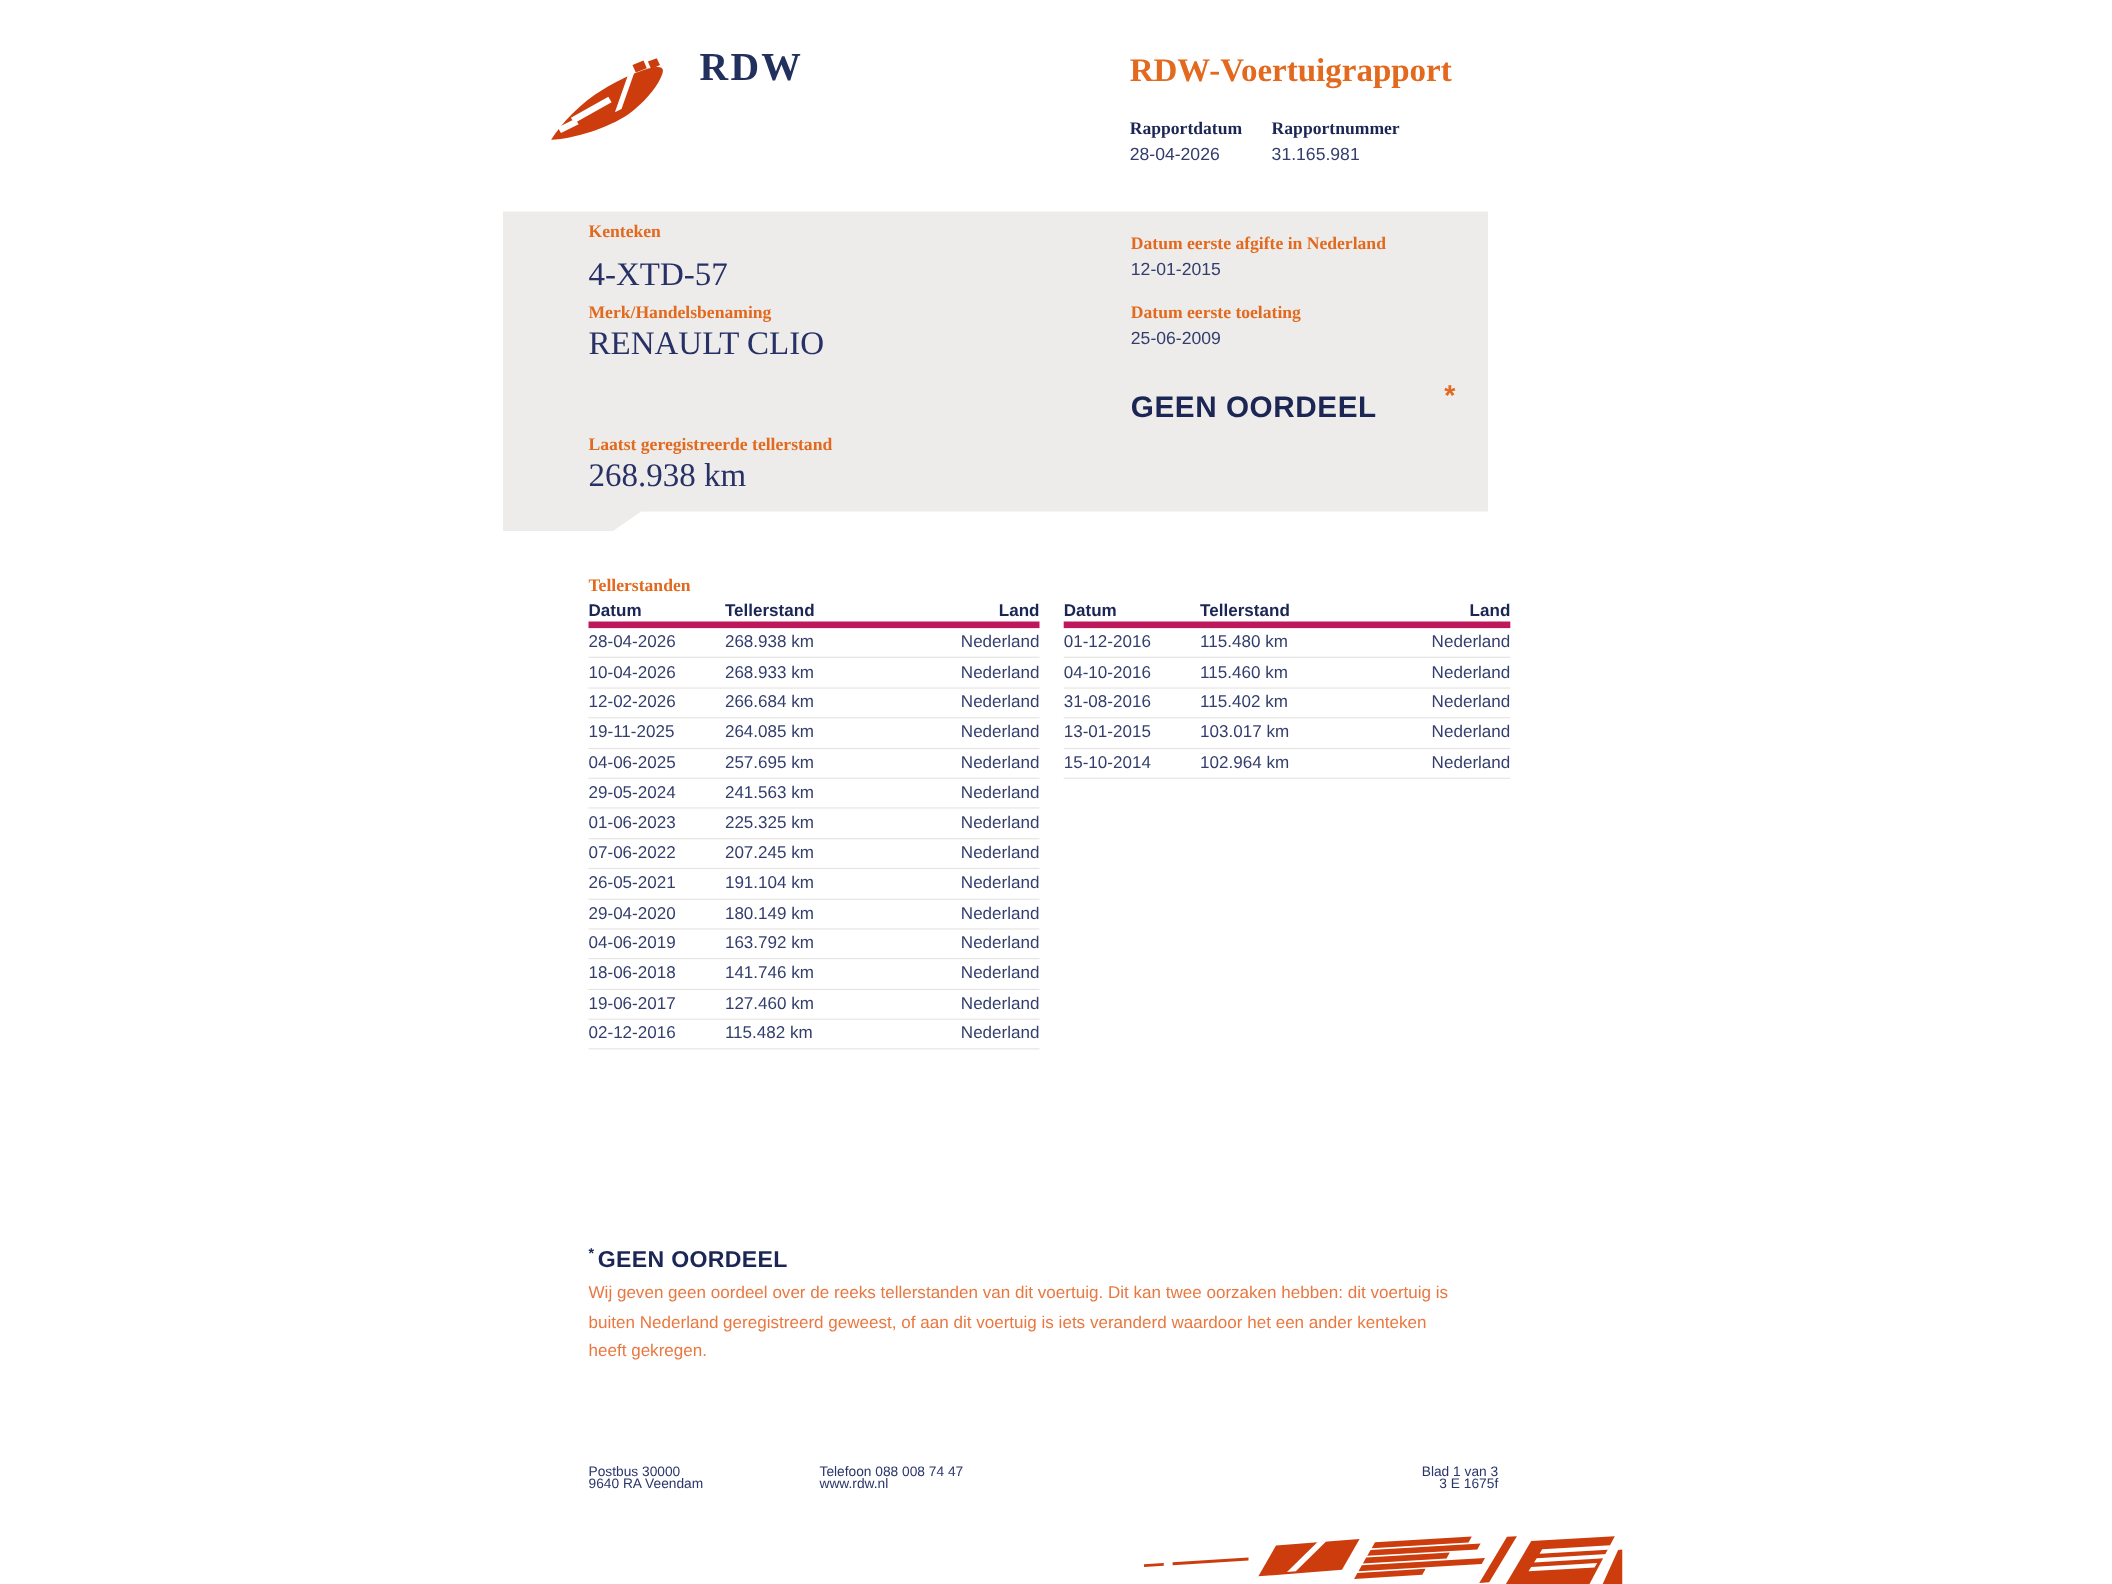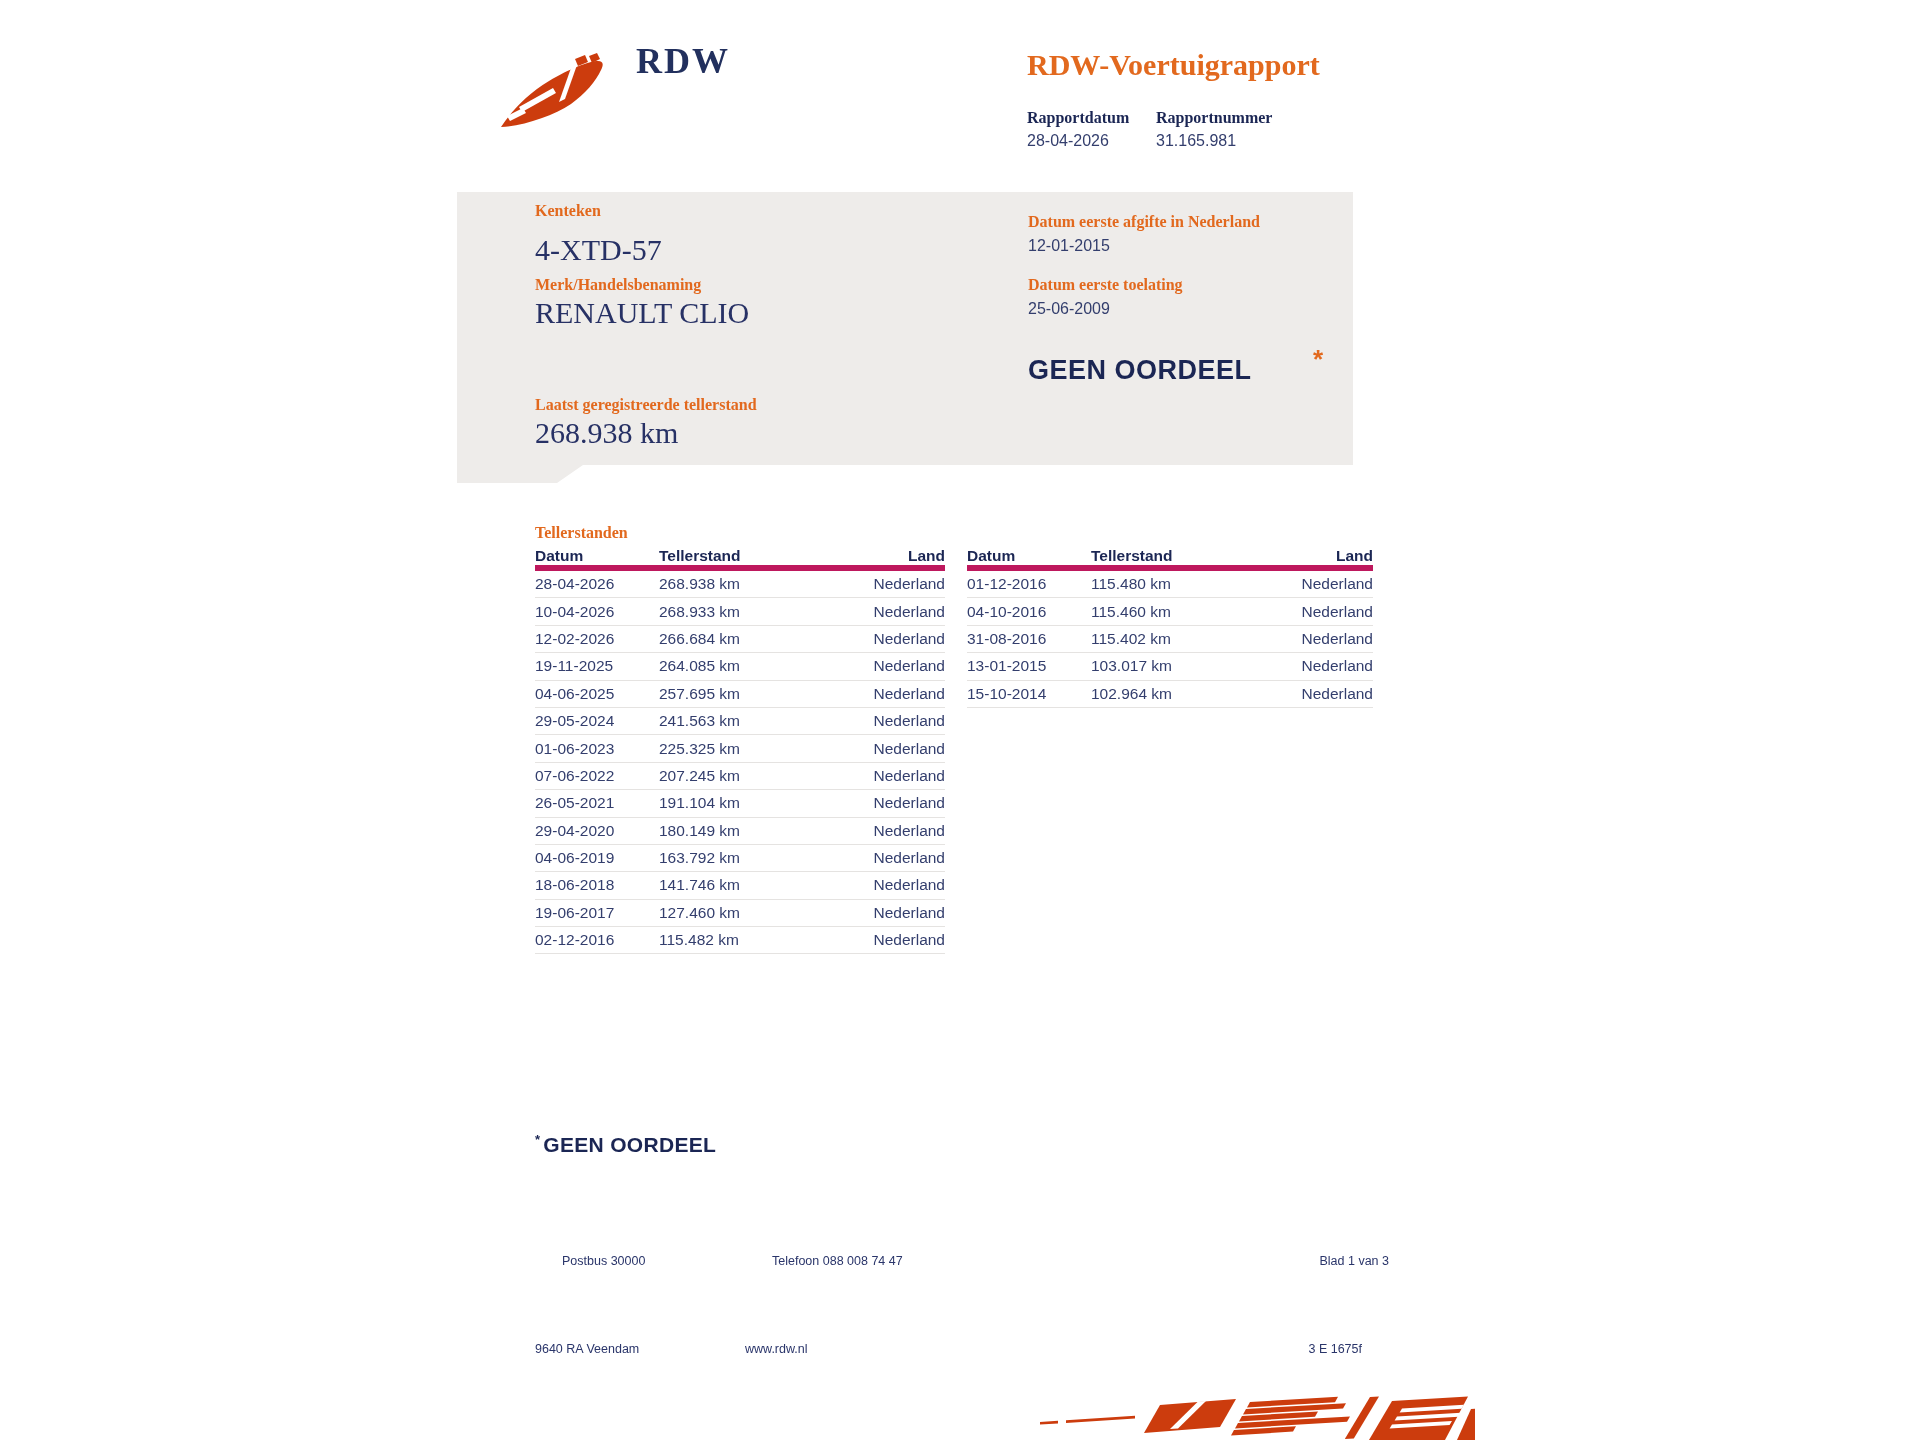--- a/index.html
+++ b/index.html
@@ -81,21 +81,21 @@
     font-size:21px; font-weight:bold; letter-spacing:0.3px; color:#1b2654;
   }
   .note-star { font-size:13px; vertical-align:8px; margin-right:3px; }
   .note-body {
     position:absolute; left:535px; top:1163px; width:800px;
     font-size:15.5px; line-height:26.5px; color:#e97840;
   }
 
   
   .foot { position:absolute; font-size:12.5px; color:#2a356a; }
-  .f-l1 { top:1254px;margin-left:27px; } .f-l2 { top:1342px; }
+  .f-l1 { top:1331px; } .f-l2 { top:1342px; }
   .fc1 { left:535px; } .fc2 { left:745px; }
   .fc3 { left:1162px; width:200px; text-align:right; }
 
   .bottom-art { position:absolute; left:1040px; top:1395px; }
 </style>
 </head>
 <body>
 
 <div class="page">
 
@@ -245,20 +245,21 @@
           <div class="c0">15-10-2014</div>
           <div class="c1">102.964 km</div>
           <div class="c2">Nederland</div>
         </div>
       </div>
   </div>
 
   <div class="note-head">
     <span class="note-star">*</span><span>GEEN OORDEEL</span>
   </div>
+  <div class="note-body">Wij geven geen oordeel over de reeks tellerstanden van dit voertuig. Dit kan twee oorzaken hebben: dit voertuig is buiten Nederland geregistreerd geweest, of aan dit voertuig is iets veranderd waardoor het een ander kenteken heeft gekregen.</div>
 
   <div class="foot f-l1 fc1">Postbus 30000</div>
   <div class="foot f-l2 fc1">9640 RA Veendam</div>
   <div class="foot f-l1 fc2">Telefoon 088 008 74 47</div>
   <div class="foot f-l2 fc2">www.rdw.nl</div>
   <div class="foot f-l1 fc3">Blad 1 van 3</div>
   <div class="foot f-l2 fc3">3 E 1675f</div>
 
   <svg class="bottom-art" width="435" height="45" viewBox="0 0 435 45">
     <g fill="#cc3c0d">

